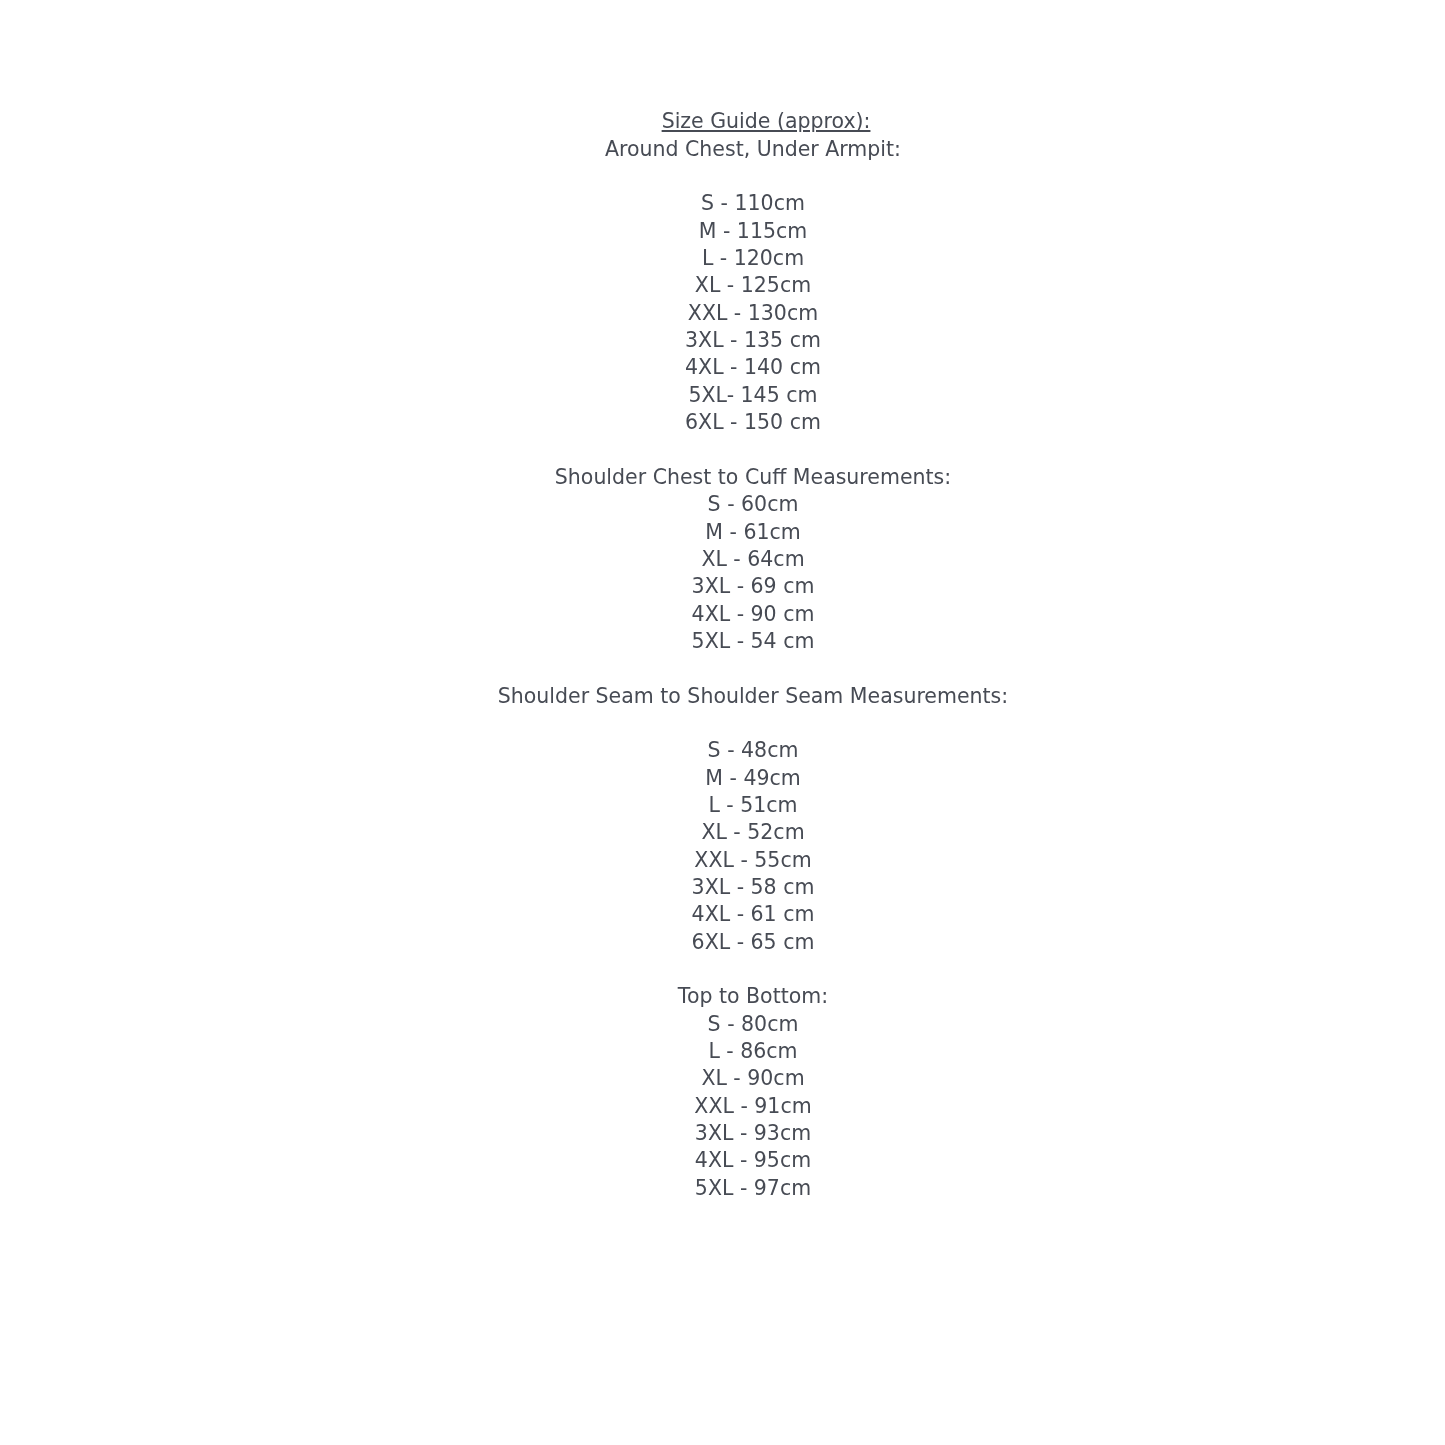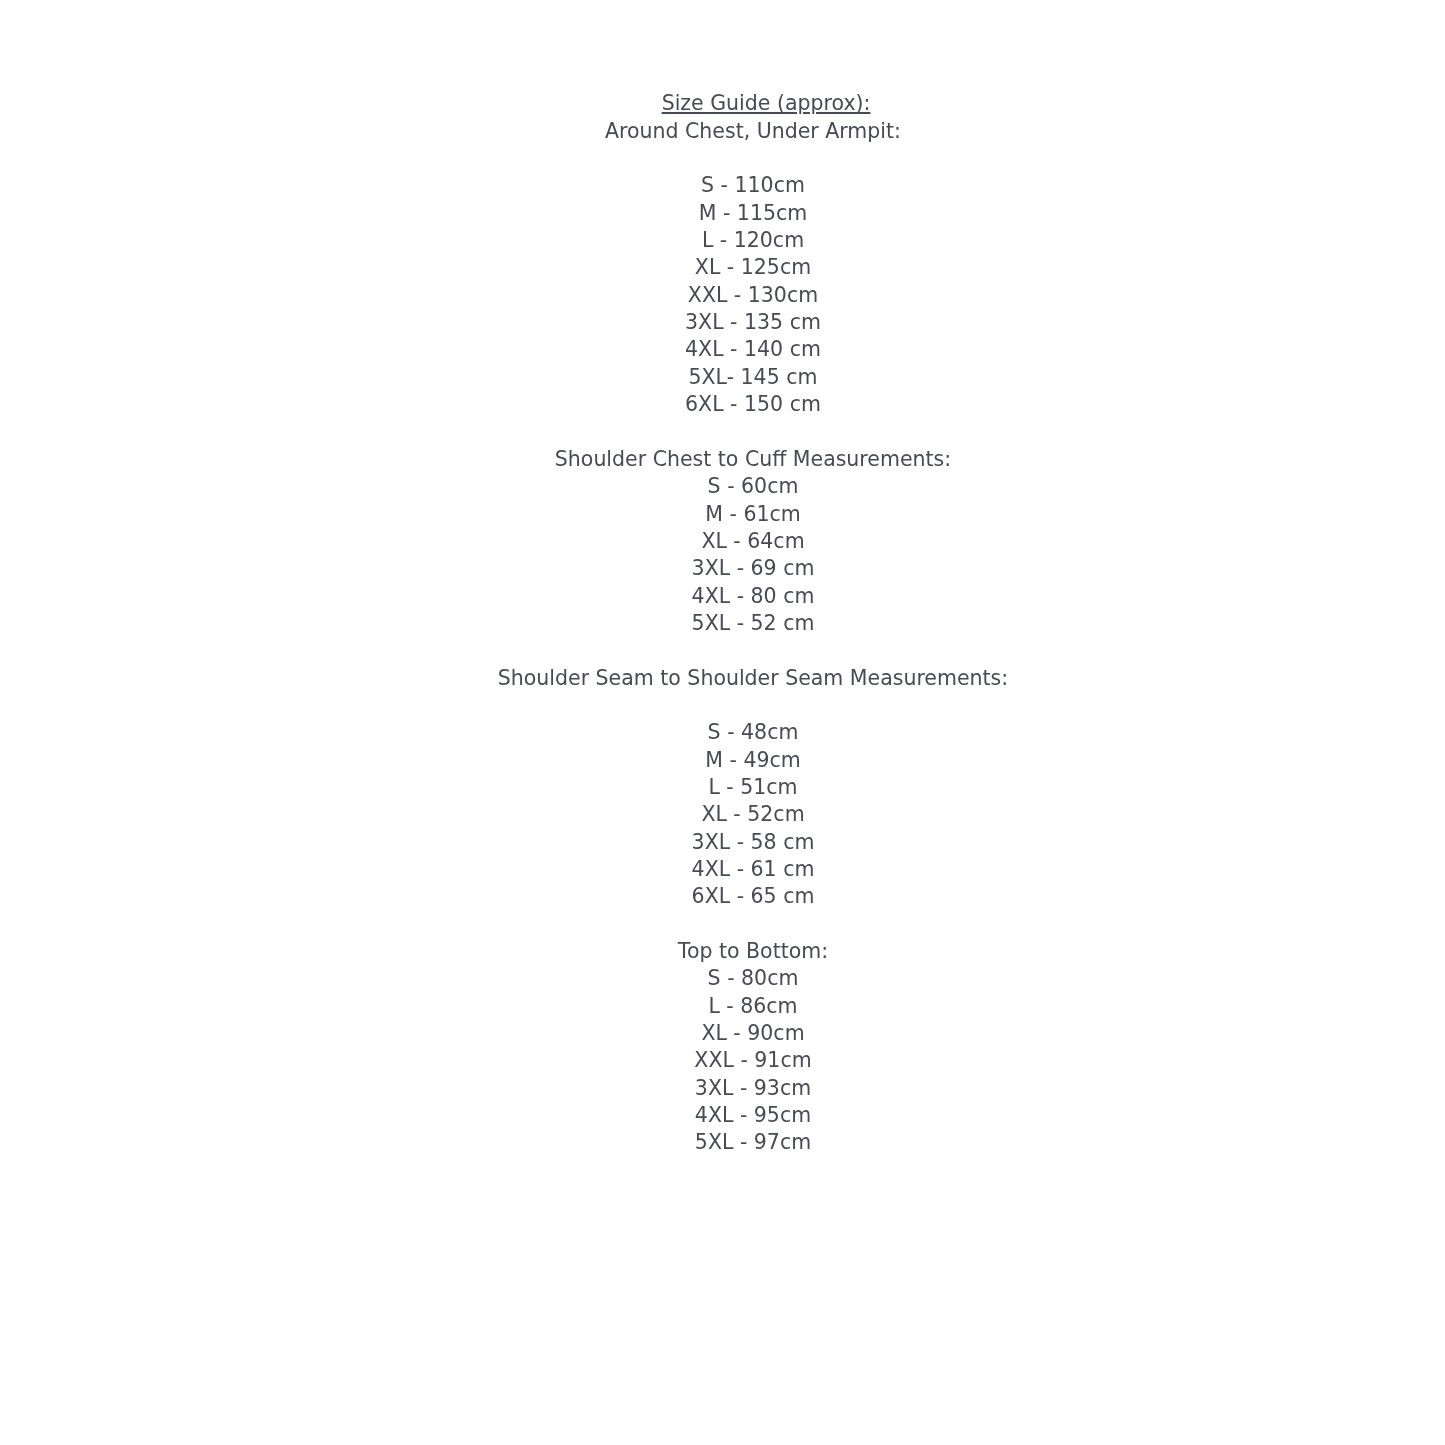--- a/index.html
+++ b/index.html
@@ -12,21 +12,21 @@
     background: #ffffff;
     font-family: "DejaVu Sans", "Liberation Sans", sans-serif;
     font-size: 20.5px;
     color: #474b54;
     overflow: hidden;
   }
   .doc {
     box-sizing: border-box;
     margin-left: 61px;            
     width: 1384px;
-    padding-top: 63px;
+    padding-top: 81px;
     text-align: center;
   }
   .line {
     height: 27.35px;
     line-height: 27.35px;
     white-space: pre;
   }
   .line.blank {
     
   }
@@ -53,29 +53,30 @@
       <div class="line item">3XL - 135 cm</div>
       <div class="line item">4XL - 140 cm</div>
       <div class="line item">5XL- 145 cm</div>
       <div class="line item">6XL - 150 cm</div>
       <div class="line blank"></div>
       <div class="line heading">Shoulder Chest to Cuff Measurements:</div>
       <div class="line item">S - 60cm</div>
       <div class="line item">M - 61cm</div>
       <div class="line item">XL - 64cm</div>
       <div class="line item">3XL - 69 cm</div>
-      <div class="line item">4XL - 80 cm</div>
-      <div class="line item">5XL - 52 cm</div>
+      <div class="line item">4XL - 90 cm</div>
+      <div class="line item">5XL - 54 cm</div>
       <div class="line blank"></div>
       <div class="line heading">Shoulder Seam to Shoulder Seam Measurements:</div>
       <div class="line blank"></div>
       <div class="line item">S - 48cm</div>
       <div class="line item">M - 49cm</div>
       <div class="line item">L - 51cm</div>
       <div class="line item">XL - 52cm</div>
+      <div class="line item">XXL - 55cm</div>
       <div class="line item">3XL - 58 cm</div>
       <div class="line item">4XL - 61 cm</div>
       <div class="line item">6XL - 65 cm</div>
       <div class="line blank"></div>
       <div class="line heading">Top to Bottom:</div>
       <div class="line item">S - 80cm</div>
       <div class="line item">L - 86cm</div>
       <div class="line item">XL - 90cm</div>
       <div class="line item">XXL - 91cm</div>
       <div class="line item">3XL - 93cm</div>

